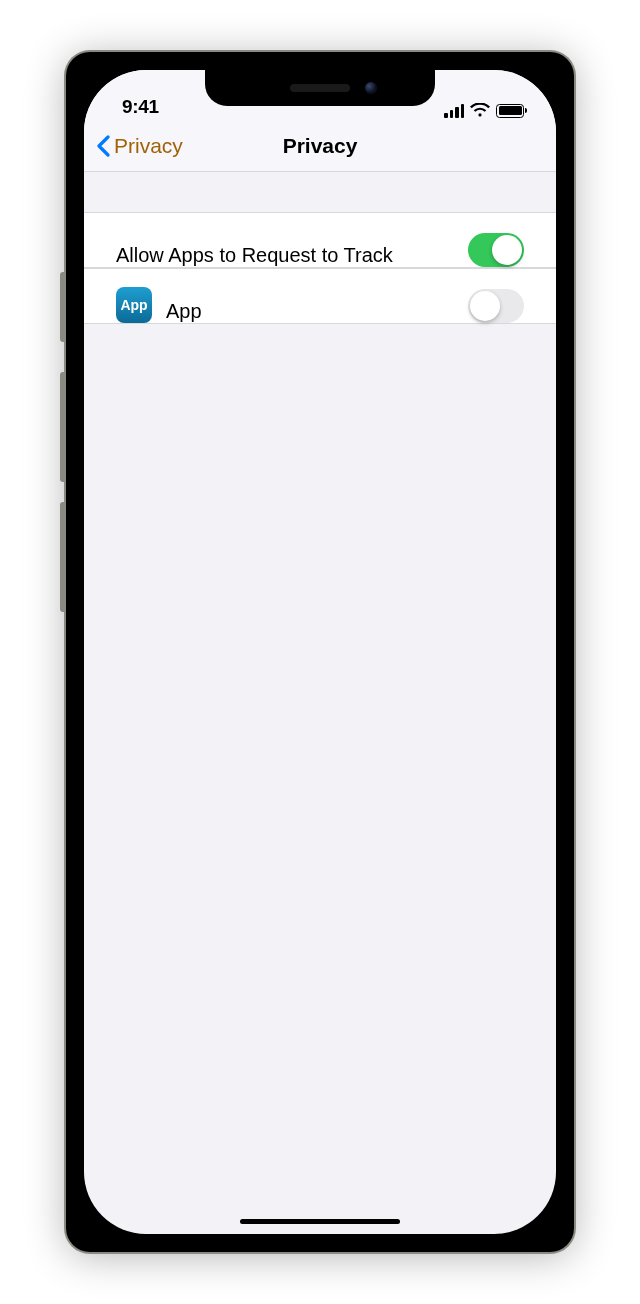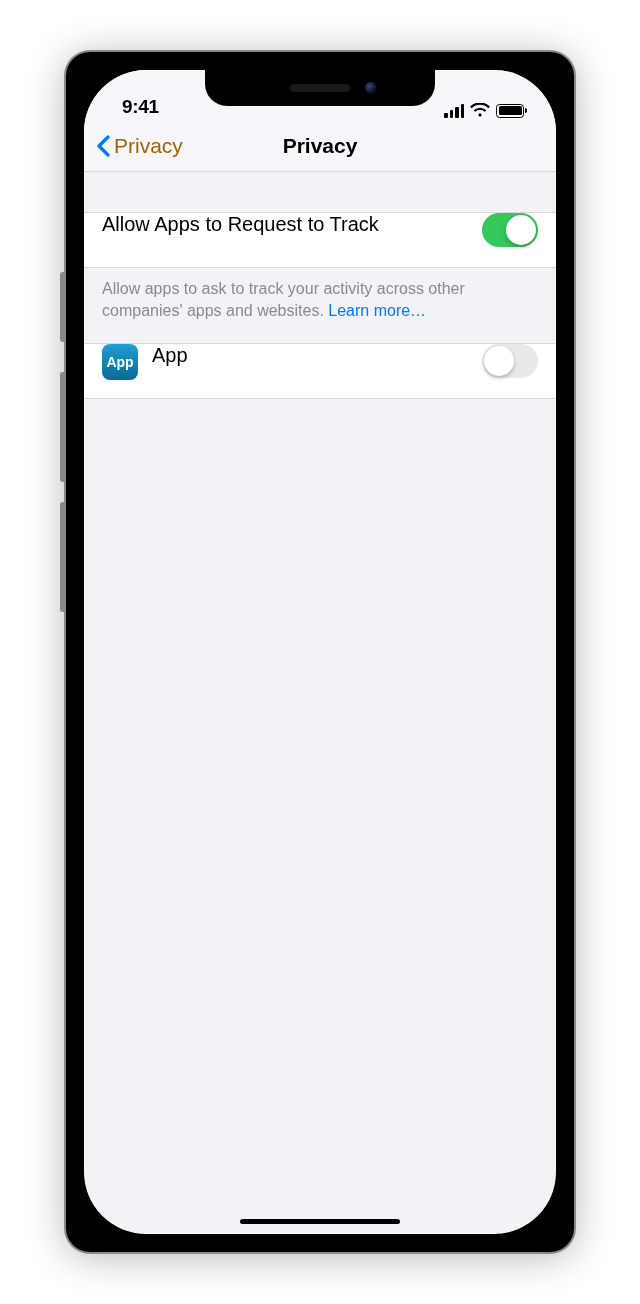--- a/index.html
+++ b/index.html
@@ -128,22 +128,22 @@
       margin: 0 auto;
     }
     .content { background: #f2f2f7; }
     .section-spacer { height: 40px; }
     .cell {
       background: #fff;
       border-top: 1px solid #d8d8dc;
       border-bottom: 1px solid #d8d8dc;
       min-height: 56px;
       display: flex;
-      align-items: flex-start;
-      padding: 0 18px;
+      align-items: flex-end;
+      padding: 0 32px;
       font-size: 20px;
       color: #000;
     }
     .cell-label { flex: 1; }
     .toggle {
       width: 56px; height: 34px;
       border-radius: 17px;
       position: relative;
       cursor: pointer;
       transition: background .2s;
@@ -233,23 +233,20 @@
     <div class="content">
       <div class="section-spacer"></div>
 
       <div class="cell">
         <div class="cell-label">Allow Apps to Request to Track</div>
         <div class="toggle" id="toggle-allow" data-state="on">
           <div class="knob"></div>
         </div>
       </div>
 
-      <div class="footer-text">
-        <span>Allow apps to ask to track your activity across other companies' apps and websites. </span><span class="link">Learn more…</span>
-      </div>
 
       <div id="apps-list">
           <div class="cell">
             <div class="app-icon">App</div>
             <div class="cell-label">App</div>
             <div class="toggle" data-state="off">
               <div class="knob"></div>
             </div>
           </div>
         </div>

